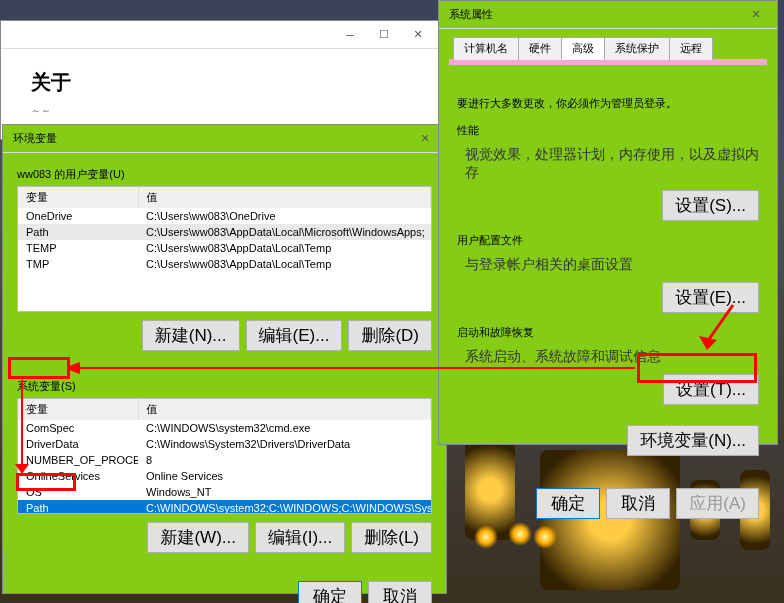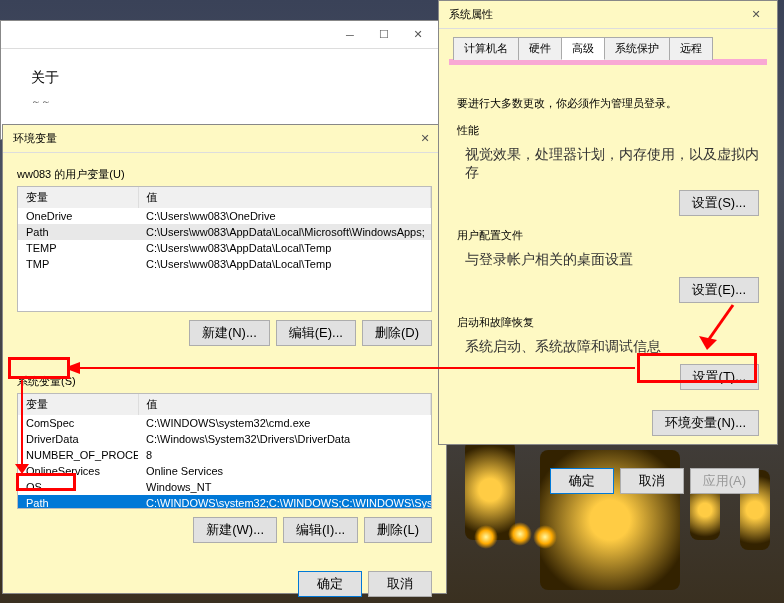--- a/index.html
+++ b/index.html
@@ -7,42 +7,42 @@
 .bg{position:absolute;inset:0;background:linear-gradient(180deg,#3a4258 0%,#4a5060 30%,#3a3020 100%)}
 .lamp{position:absolute;width:30px;height:60px;background:radial-gradient(circle,#ffcc44 20%,#332200 80%);border-radius:8px}
 .lamp:nth-child(1){left:465px;top:440px;width:50px;height:100px}
 .lamp:nth-child(2){left:540px;top:450px;width:140px;height:140px}
 .lamp:nth-child(3){left:690px;top:480px;width:30px;height:60px}
 .lamp:nth-child(4){left:740px;top:470px;width:30px;height:80px}
 .light{position:absolute;width:24px;height:24px;background:radial-gradient(circle,#fff8a0 0%,#ffaa00 40%,transparent 70%);border-radius:50%}
 .light:nth-child(5){left:474px;top:525px}
 .light:nth-child(6){left:508px;top:522px}
 .light:nth-child(7){left:533px;top:525px}
-.win{position:absolute;background:#fef9c3;border:1px solid #888}
+.win{position:absolute;background:#84cc16;border:1px solid #888}
 .titlebar{height:28px;display:flex;align-items:center;justify-content:space-between;padding:0 4px 0 10px;border-bottom:1px solid #ddd}
 .titlebar .controls{display:flex;gap:0}
 .titlebar .ctrl{width:34px;height:24px;display:flex;align-items:center;justify-content:center;color:#555}
 .win-about{left:0;top:20px;width:440px;height:120px;background:#fff}
 .win-about .body{padding:20px 30px}
-.about-title{font-size:14px;font-weight:400;margin-bottom:8px}
+.about-title{font-size:20px;font-weight:700;margin-bottom:8px}
 .about-sub{font-size:10px;color:#666;margin-bottom:16px}
 .about-row{display:flex;gap:40px;font-size:11px;color:#333}
 .win-env{left:2px;top:124px;width:445px;height:470px}
 .env-body{padding:8px 14px}
 .section-label{margin:6px 0 4px;font-size:11px}
 .table-wrap{border:1px solid #bbb;height:126px;overflow:hidden;background:#fff;position:relative}
 .table-wrap2{height:116px}
 table{width:100%;border-collapse:collapse;table-layout:fixed}
 th{background:#f0f0f0;text-align:left;padding:3px 8px;border-right:1px solid #ddd;font-weight:400;font-size:11px}
 th:first-child{width:120px}
 td{padding:2px 8px;font-size:11px;white-space:nowrap;overflow:hidden}
 tr.sel-grey td{background:#e8e8e8}
 tr.sel-blue td{background:#0078d7;color:#fff}
 .btn-row{display:flex;justify-content:flex-end;gap:6px;padding:8px 0}
-.btn{min-width:64px;padding:3px 12px;background:#e1e1e1;border:1px solid #adadad;font-size:13px;cursor:pointer}
+.btn{min-width:64px;padding:3px 12px;background:#e1e1e1;border:1px solid #adadad;font-size:17px;cursor:pointer}
 .btn.primary{border-color:#0078d7}
 .win-sys{left:438px;top:0;width:340px;height:445px}
 .tabs{display:flex;border-bottom:6px solid #f9a8d4;margin:8px 10px 15px;padding-left:4px}
 .tab{padding:3px 10px;border:1px solid #aaa;border-bottom:none;background:#f0f0f0;margin-right:-1px;margin-bottom:-1px;font-size:11px}
 .tab.active{background:#fff;border-bottom:1px solid #fff;position:relative;z-index:1}
 .sys-body{padding:10px 18px}
 .hint{margin:6px 0 12px;font-size:11px}
 .group{margin-bottom:10px}
 .group-title{font-size:11px;margin-bottom:4px}
 .group-desc{font-size:14px;color:#333;padding:4px 0 6px 8px}

